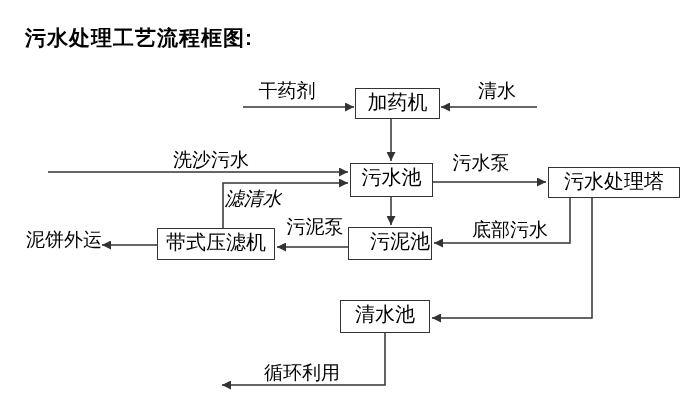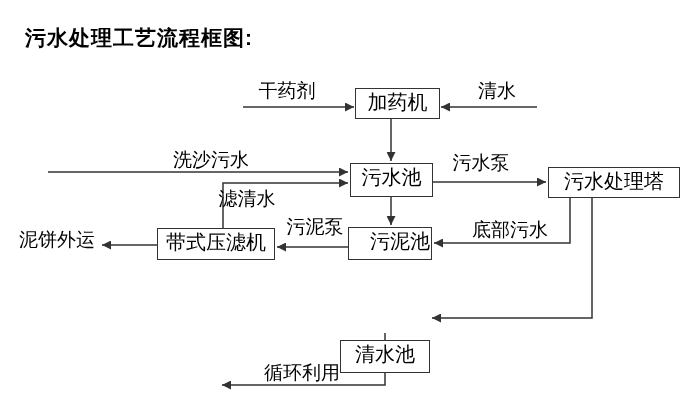--- a/index.html
+++ b/index.html
@@ -93,27 +93,27 @@
   </div>
   <div class="node" style="left:548px; top:167px; width:132px; height:31px;">
     <span>污水处理塔</span>
   </div>
   <div class="node" style="left:348px; top:227px; width:84px;  height:33px;padding-left:20px;">
     <span>污泥池</span>
   </div>
   <div class="node" style="left:157px; top:228px; width:118px; height:32px;">
     <span>带式压滤机</span>
   </div>
-  <div class="node" style="left:340px; top:300px; width:90px;  height:33px;margin-top:40px;">
+  <div class="node" style="left:340px; top:300px; width:90px;  height:33px;">
     <span>清水池</span>
   </div>
 
   <div class="flow-label" style="left:287px; top:80px;">干药剂</div>
   <div class="flow-label" style="left:497px; top:80px;">清水</div>
   <div class="flow-label" style="left:211px; top:149px;">洗沙污水</div>
   <div class="flow-label" style="left:481px; top:152px;">污水泵</div>
-  <div class="flow-label" style="left:247px; top:188px;">滤清水</div>
-  <div class="flow-label" style="left:57px;  top:229px;">泥饼外运</div>
+  <div class="flow-label" style="left:253px; top:188px;font-style:italic;">滤清水</div>
+  <div class="flow-label" style="left:64px;  top:229px;">泥饼外运</div>
   <div class="flow-label" style="left:315px; top:216px;">污泥泵</div>
   <div class="flow-label" style="left:510px; top:219px;">底部污水</div>
   <div class="flow-label" style="left:302px; top:362px;">循环利用</div>
 
 </div>
 
 </body></html>

